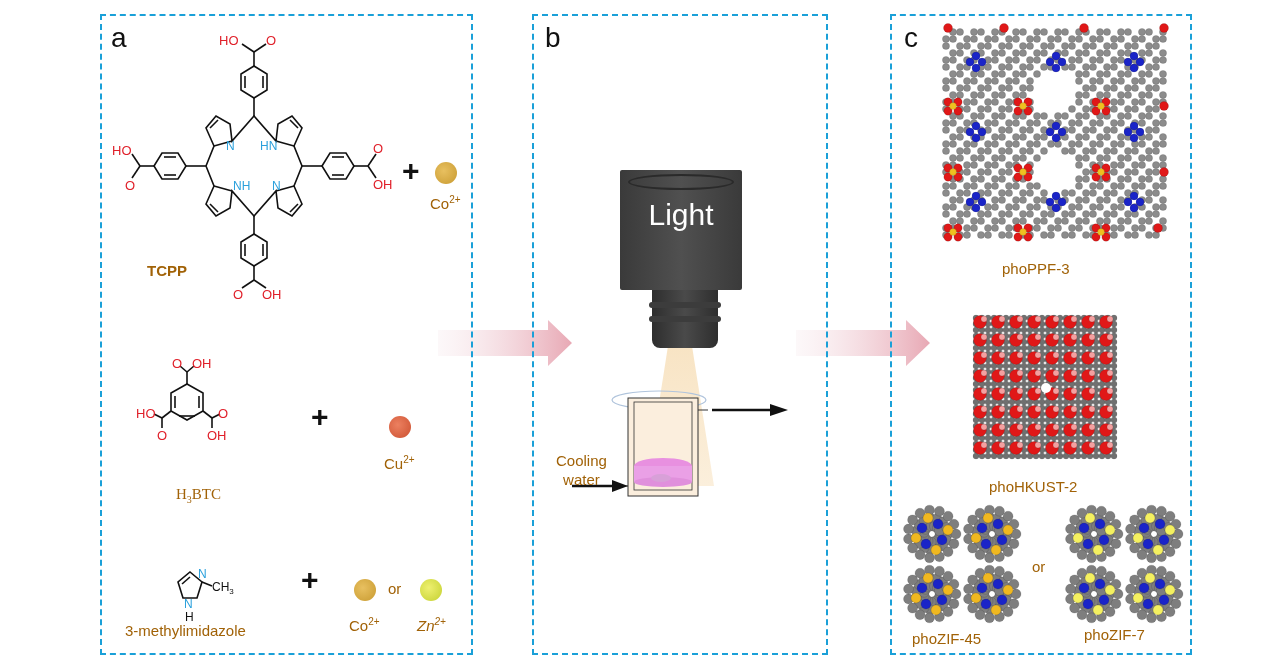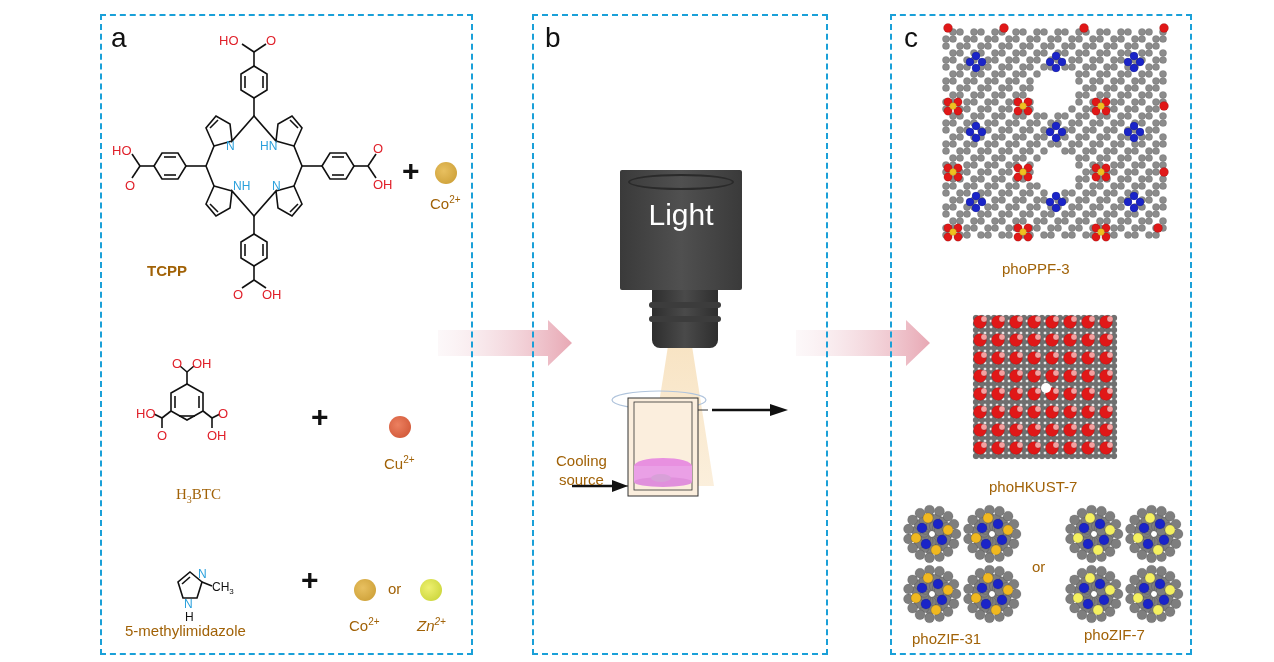--- a/index.html
+++ b/index.html
@@ -143,21 +143,21 @@
     <g stroke="#111" stroke-width="1.6" fill="none">
       <polygon points="28,8 40,18 35,34 21,34 16,18"></polygon>
       <line x1="20" y1="20" x2="28" y2="13"></line>
       <line x1="40" y1="18" x2="50" y2="22"></line>
     </g>
     <text x="36" y="14" font-size="12" fill="#2aa0dc">N</text>
     <text x="22" y="44" font-size="12" fill="#2aa0dc">N</text>
     <text x="23" y="57" font-size="12" fill="#111">H</text>
     <text x="50" y="27" font-size="12" fill="#111"><tspan>CH</tspan><tspan font-size="8" dy="3">3</tspan></text>
   </svg>
-  <div class="label" style="left:23px;top:606px;">5-methylimidazole</div>
+  <div class="label" style="left:23px;top:606px;">3-methylimidazole</div>
   <div class="big-plus" style="left:199px;top:549px;">+</div>
   <div class="sphere" style="left:252px;top:563px;width:22px;height:22px;background:radial-gradient(circle at 40% 40%, #e8c060, #c89a30);"></div>
   <div class="label" style="left:286px;top:564px;">or</div>
   <div class="sphere" style="left:318px;top:563px;width:22px;height:22px;background:radial-gradient(circle at 40% 40%, #eef070, #c4d030);"></div>
   <div class="label" style="left:247px;top:600px;"><span>Co</span><sup>2+</sup></div>
   <div class="label" style="left:315px;top:600px;font-style:italic;"><span>Zn</span><sup>2+</sup></div>
 </div>
 
 <div class="panel" style="left:532px;top:14px;width:296px;height:641px;">
   <div class="panel-letter" style="left:11px;top:8px;">b</div>
@@ -199,21 +199,21 @@
   <svg class="abs" style="left:178px;top:386px;" width="80" height="16">
     <line x1="0" y1="8" x2="62" y2="8" stroke="#111" stroke-width="2.5"></line>
     <polygon points="58,2 76,8 58,14" fill="#111"></polygon>
   </svg>
   <svg class="abs" style="left:38px;top:462px;" width="60" height="16">
     <line x1="0" y1="8" x2="44" y2="8" stroke="#111" stroke-width="2.5"></line>
     <polygon points="40,2 56,8 40,14" fill="#111"></polygon>
   </svg>
   <div class="label" style="left:22px;top:410px;text-align:center;line-height:1.25;margin-top:26px;">
     <div>Cooling</div>
-    <div>source</div>
+    <div>water</div>
   </div>
 </div>
 
 <div class="panel" style="left:890px;top:14px;width:302px;height:641px;">
   <div class="panel-letter" style="left:12px;top:8px;">c</div>
 
   <svg class="abs" style="left:46px;top:6px;" width="236" height="222" viewBox="0 0 236 222" id="ppf">
       <circle cx="15" cy="10" r="3.6" fill="#8c8c8c" stroke="rgba(0,0,0,0.25)" stroke-width="0.5"></circle>
       <circle cx="22" cy="10" r="3.6" fill="#8c8c8c" stroke="rgba(0,0,0,0.25)" stroke-width="0.5"></circle>
       <circle cx="36" cy="10" r="3.6" fill="#8c8c8c" stroke="rgba(0,0,0,0.25)" stroke-width="0.5"></circle>
@@ -1603,21 +1603,21 @@
       <circle cx="82" cy="136" r="6.5" fill="#e01818" stroke="rgba(0,0,0,0.25)" stroke-width="0.5"></circle>
       <circle cx="86" cy="133" r="3" fill="#f4a0a0" stroke="rgba(0,0,0,0.25)" stroke-width="0.5"></circle>
       <circle cx="100" cy="136" r="6.5" fill="#e01818" stroke="rgba(0,0,0,0.25)" stroke-width="0.5"></circle>
       <circle cx="104" cy="133" r="3" fill="#f4a0a0" stroke="rgba(0,0,0,0.25)" stroke-width="0.5"></circle>
       <circle cx="118" cy="136" r="6.5" fill="#e01818" stroke="rgba(0,0,0,0.25)" stroke-width="0.5"></circle>
       <circle cx="122" cy="133" r="3" fill="#f4a0a0" stroke="rgba(0,0,0,0.25)" stroke-width="0.5"></circle>
       <circle cx="136" cy="136" r="6.5" fill="#e01818" stroke="rgba(0,0,0,0.25)" stroke-width="0.5"></circle>
       <circle cx="140" cy="133" r="3" fill="#f4a0a0" stroke="rgba(0,0,0,0.25)" stroke-width="0.5"></circle>
       <circle cx="76" cy="76" r="5" fill="#fff"></circle>
     </svg>
-  <div class="label" style="left:97px;top:462px;">phoHKUST-7</div>
+  <div class="label" style="left:97px;top:462px;">phoHKUST-2</div>
 
   <svg class="abs" style="left:10px;top:488px;" width="120" height="120" viewBox="0 0 120 120" id="z67">
       <circle cx="38" cy="30" r="5" fill="#7e7e7e" stroke="rgba(0,0,0,0.25)" stroke-width="0.5"></circle>
       <circle cx="46" cy="30" r="5" fill="#7e7e7e" stroke="rgba(0,0,0,0.25)" stroke-width="0.5"></circle>
       <circle cx="54" cy="30" r="5" fill="#7e7e7e" stroke="rgba(0,0,0,0.25)" stroke-width="0.5"></circle>
       <circle cx="37.30836366114081" cy="33.2538931446064" r="5" fill="#7e7e7e" stroke="rgba(0,0,0,0.25)" stroke-width="0.5"></circle>
       <circle cx="44.61672732228161" cy="36.5077862892128" r="5" fill="#7e7e7e" stroke="rgba(0,0,0,0.25)" stroke-width="0.5"></circle>
       <circle cx="51.92509098342242" cy="39.761679433819204" r="5" fill="#7e7e7e" stroke="rgba(0,0,0,0.25)" stroke-width="0.5"></circle>
       <circle cx="35.353044850870866" cy="35.94515860381915" r="5" fill="#7e7e7e" stroke="rgba(0,0,0,0.25)" stroke-width="0.5"></circle>
       <circle cx="40.70608970174173" cy="41.890317207638304" r="5" fill="#7e7e7e" stroke="rgba(0,0,0,0.25)" stroke-width="0.5"></circle>
@@ -2034,15 +2034,15 @@
       <circle cx="111.92509098342242" cy="80.23832056618079" r="5" fill="#7e7e7e" stroke="rgba(0,0,0,0.25)" stroke-width="0.5"></circle>
       <circle cx="80" cy="84" r="5" fill="#1a24c8" stroke="rgba(0,0,0,0.25)" stroke-width="0.5"></circle>
       <circle cx="100" cy="96" r="5" fill="#1a24c8" stroke="rgba(0,0,0,0.25)" stroke-width="0.5"></circle>
       <circle cx="84" cy="100" r="5" fill="#1a24c8" stroke="rgba(0,0,0,0.25)" stroke-width="0.5"></circle>
       <circle cx="96" cy="80" r="5" fill="#1a24c8" stroke="rgba(0,0,0,0.25)" stroke-width="0.5"></circle>
       <circle cx="74" cy="94" r="5" fill="#f4f060" stroke="rgba(0,0,0,0.25)" stroke-width="0.5"></circle>
       <circle cx="106" cy="86" r="5" fill="#f4f060" stroke="rgba(0,0,0,0.25)" stroke-width="0.5"></circle>
       <circle cx="94" cy="106" r="5" fill="#f4f060" stroke="rgba(0,0,0,0.25)" stroke-width="0.5"></circle>
       <circle cx="86" cy="74" r="5" fill="#f4f060" stroke="rgba(0,0,0,0.25)" stroke-width="0.5"></circle>
     </svg>
-  <div class="label" style="left:20px;top:614px;">phoZIF-31</div>
+  <div class="label" style="left:20px;top:614px;">phoZIF-45</div>
   <div class="label" style="left:192px;top:610px;">phoZIF-7</div>
 </div>
 
 </body></html>

